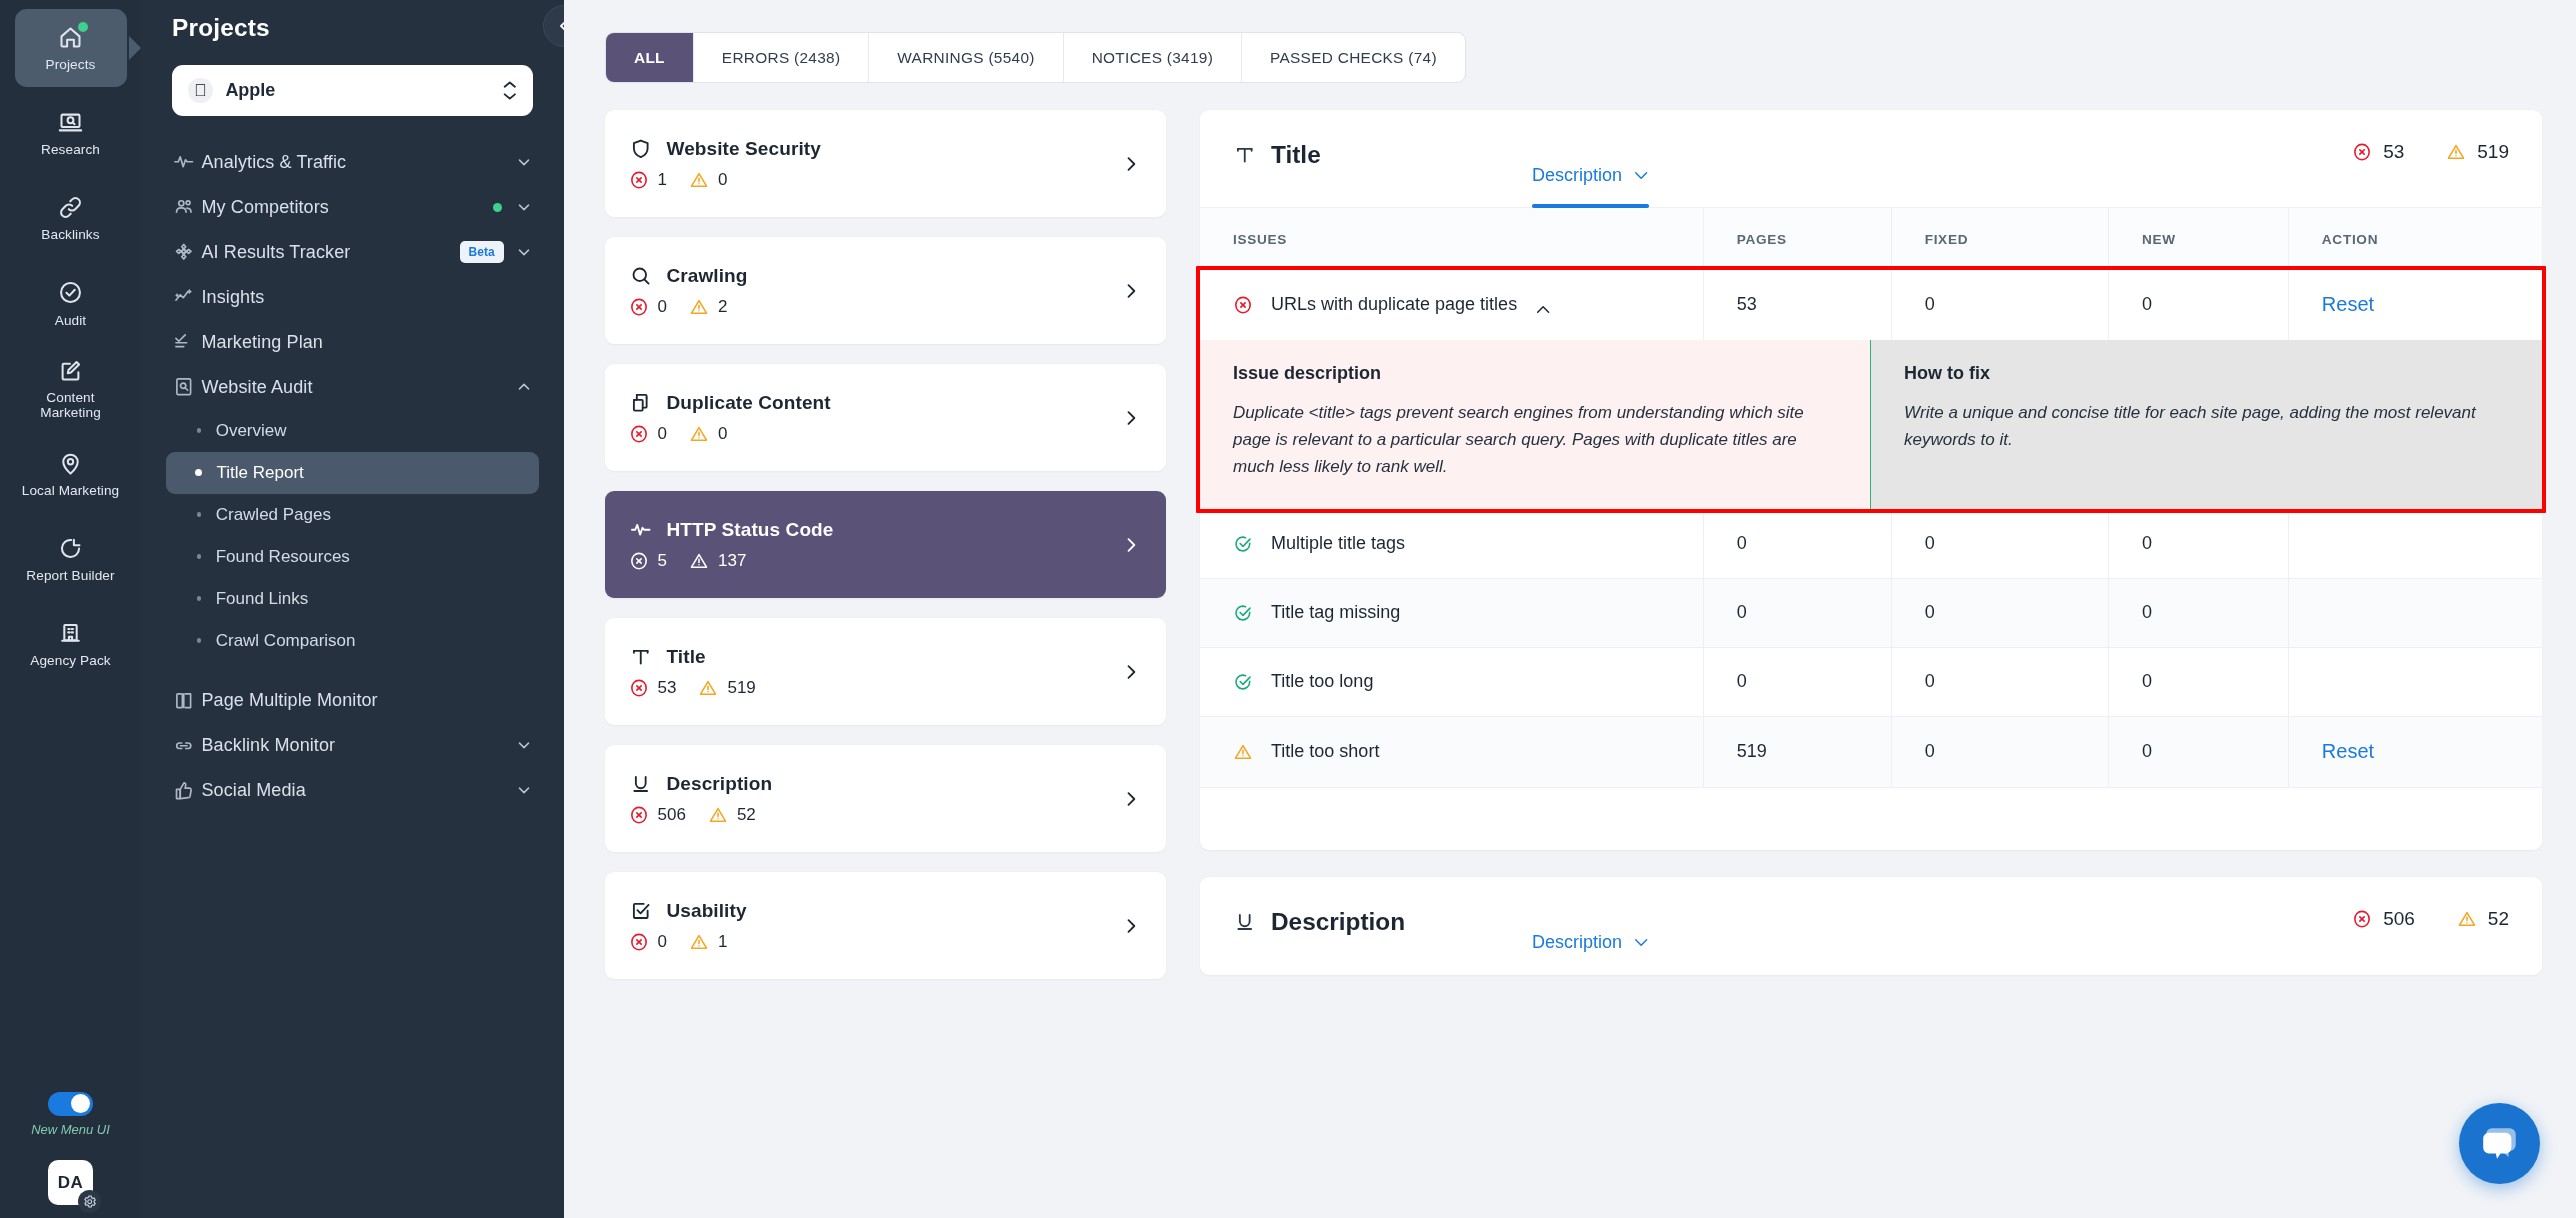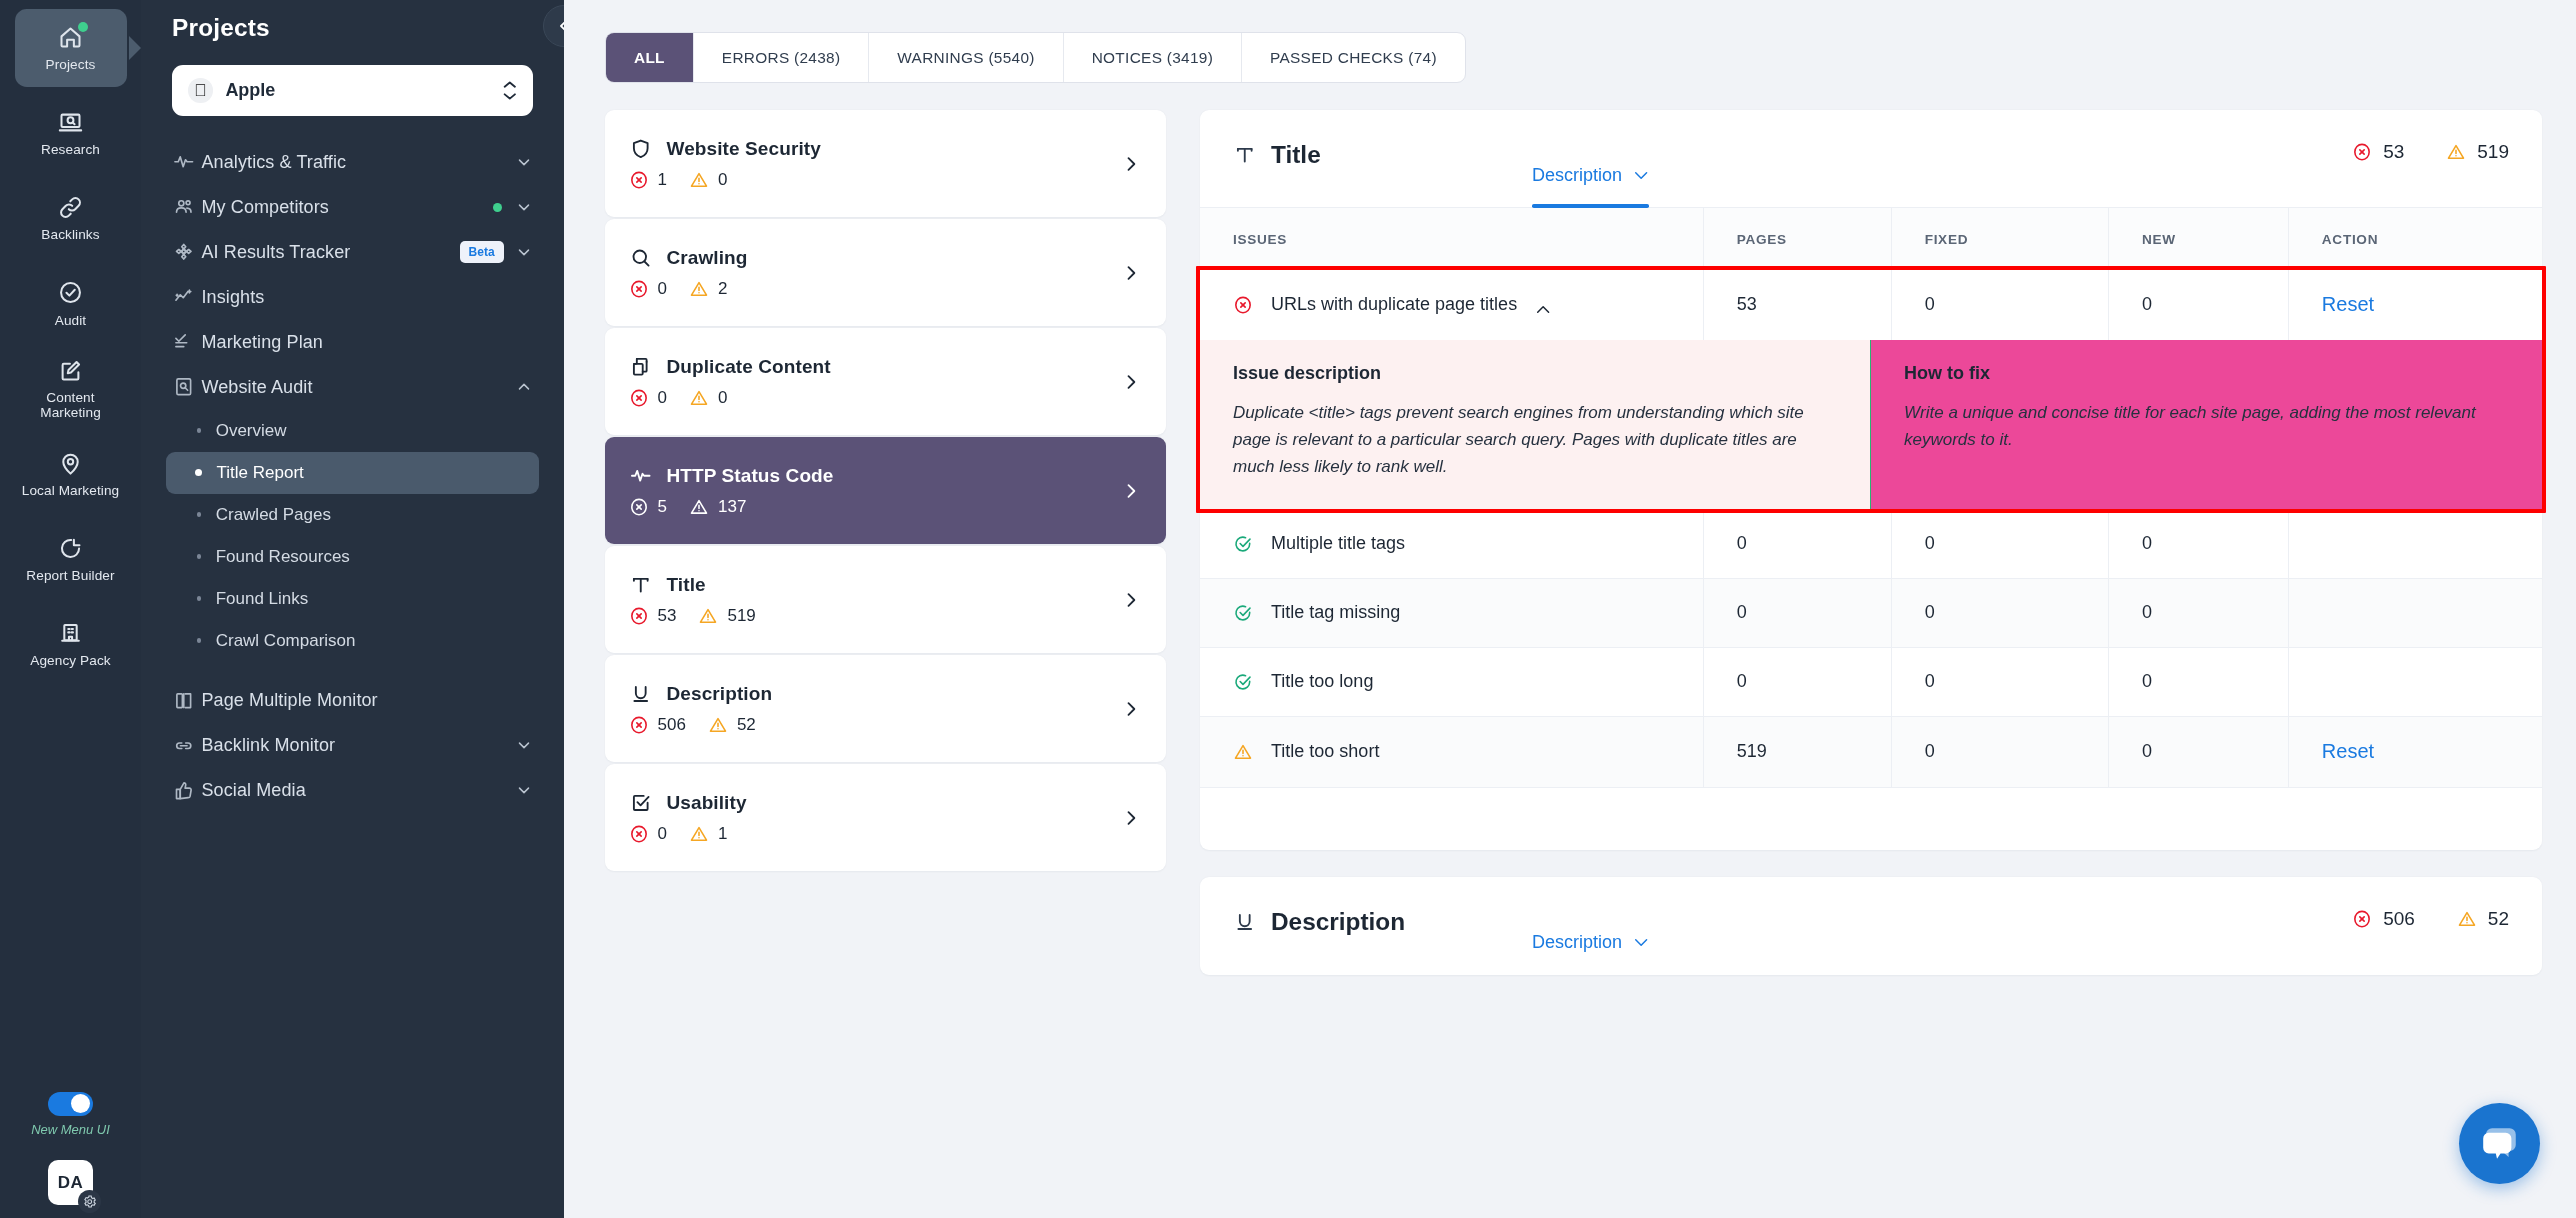--- a/index.html
+++ b/index.html
@@ -127,21 +127,21 @@
   .tab {
     display:flex; align-items:center; padding: 0 28px; font-size: 15.4px; color:#303d4e;
     cursor:pointer; letter-spacing: 0.3px; border-left:0.9px solid #e6e9ef; white-space:nowrap;
   }
   .tab:first-child { border-left:none; }
   .tab.active { background:#5b5277; color:#fff; font-weight:600; }
 
   .content { flex:1; display:flex; gap: 0; padding: 27px 0 0 41px; overflow:hidden; }
 
   
-  .cards { width: 561px; flex: 0 0 561px; display:flex; flex-direction:column; gap: 2px; }
+  .cards { width: 561px; flex: 0 0 561px; display:flex; flex-direction:column; gap: 20px; }
   .cat-card {
     background:#fff; border-radius: 9px; height: 107px;
     display:flex; align-items:center; padding: 0 25px 0 23.5px; cursor:pointer;
     box-shadow: 0 0.9px 1.8px rgba(20,30,50,.05);
     flex: 0 0 107px;
   }
   .cat-card.selected { background:#5b5277; }
   .cat-left { flex:1; display:flex; flex-direction:column; gap: 10px; }
   .cat-title-row { display:flex; align-items:center; gap: 14.5px; }
   .cat-ico { width: 23.5px;height:23.5px; flex:0 0 23.5px;}
@@ -205,21 +205,21 @@
   
   .hl-wrap { position: relative; }
   .hl-border {
     position:absolute; left: -3.6px; right: -3.6px; top: -3.6px; bottom: -3.6px;
     border: 4.5px solid #fe0000; pointer-events:none; z-index: 12; border-radius: 0.9px;
   }
   .exp-row td { border-bottom:none; }
   .exp-body { display:flex; border-bottom: 0.9px solid #eceff4; }
   .exp-half { padding: 23.5px 31px 29px 33px; }
   .exp-half.bad { background:#fdf1f1; width: 50%; border-right: 1.8px solid #2bb673; }
-  .exp-half.good { background:#ec4899; width: 50%; }
+  .exp-half.good { background:#e5e5e5; width: 50%; }
   .exp-h { font-size: 18px; font-weight:700; color:#1d2734; margin-bottom: 14.5px; }
   .exp-p { font-size: 17px; line-height: 27px; font-style: italic; color:#26313f; }
 
   .panel-foot { height: 62px; }
 
   
   .panel-partial { background:#fff; border-radius:9px; box-shadow:0 0.9px 1.8px rgba(20,30,50,.05); }
 
   
   .chat {

